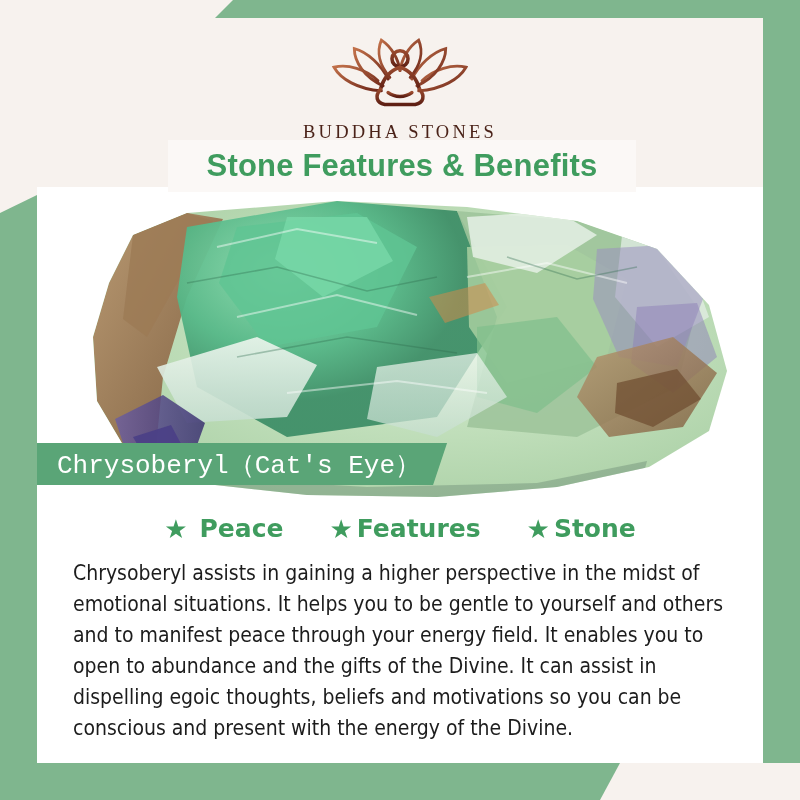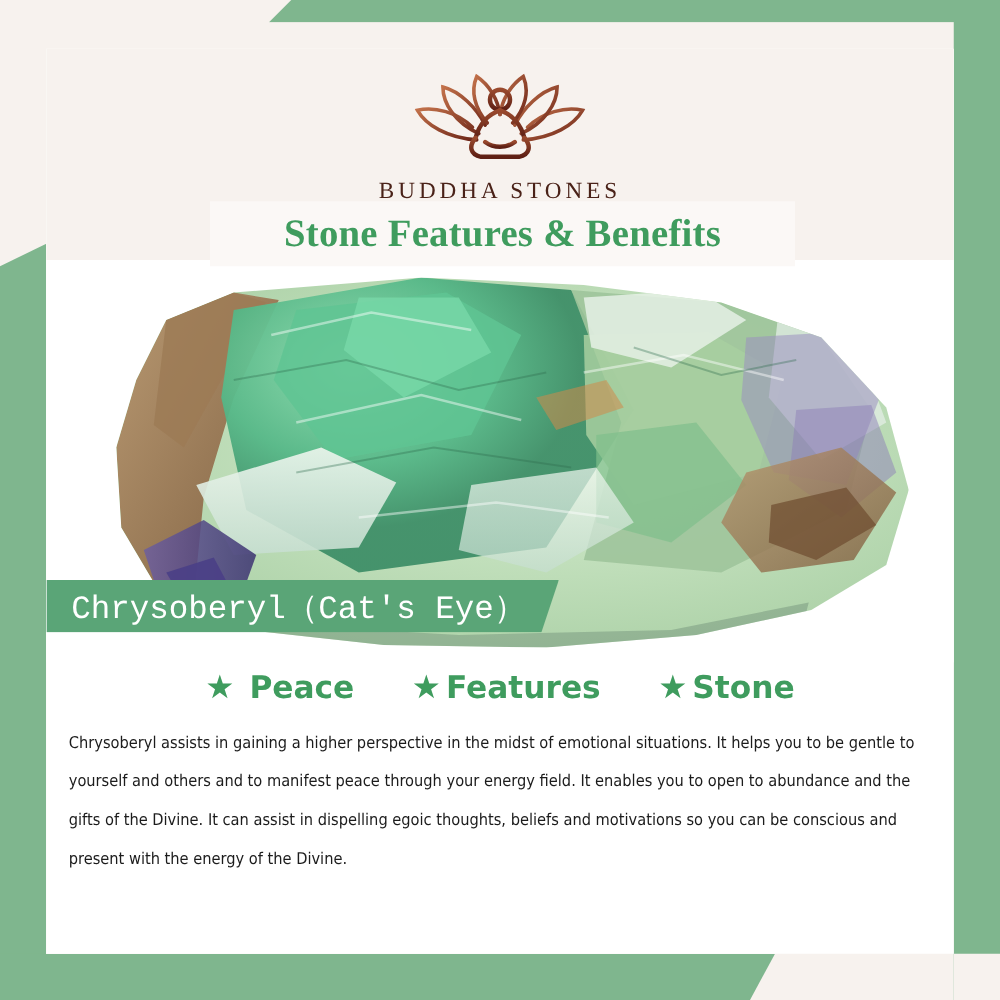--- a/index.html
+++ b/index.html
@@ -39,21 +39,20 @@
     left:0; bottom:0; width:620px; height:37px;
     clip-path:polygon(0 0, 100% 0, calc(100% - 20px) 100%, 0 100%);
   }
 
   
   .card{
     position:absolute;
     left:37px; top:18px; right:37px; bottom:37px;
     background:#ffffff;
     overflow:hidden;
-    margin-top:21px;
   }
 
   
   .header{
     position:absolute; left:0; top:0; width:100%; height:169px;
     background:#f7f2ee;
   }
   .logo-wrap{
     position:absolute; left:0; right:0; top:12px;
     display:flex; flex-direction:column; align-items:center;
@@ -71,21 +70,21 @@
   
   .title-banner{
     position:absolute;
     left:131px; top:122px;
     width:468px; height:52px;
     background:#fbf8f6;
     display:flex; align-items:center; justify-content:center;
     z-index:5;
   }
   .title-text{
-    font-family:Liberation Serif, serif;
+    font-family:Liberation Sans, sans-serif;
     font-weight:700;
     font-size:31px;
     color:#3f9c5e;
     letter-spacing:0.2px;
     white-space:nowrap;
   }
 
   
   .photo{
     position:absolute; left:0; top:169px; width:100%; height:322px;
@@ -127,23 +126,23 @@
     font-size:25px;
     white-space:nowrap;
   }
   .benefit .star{ font-size:26px; line-height:1; }
   .benefit.spaced .star{ margin-right:8px; }
 
   
   .body-copy{
     position:absolute;
     left:0; top:540px; width:100%;
-    padding:0 26px 0 18px;
+    padding:0 26px 0 36px;
     font-family:"DejaVu Sans Condensed","DejaVu Sans", sans-serif;
-    font-size:13px;
+    font-size:21px;
     line-height:31px;
     color:#1c1c1c;
     text-align:left;
   }
 
   
   .cream-strip{
     position:absolute; right:0; bottom:0; width:37px; height:37px;
     background:#f7f2ee;
   }

